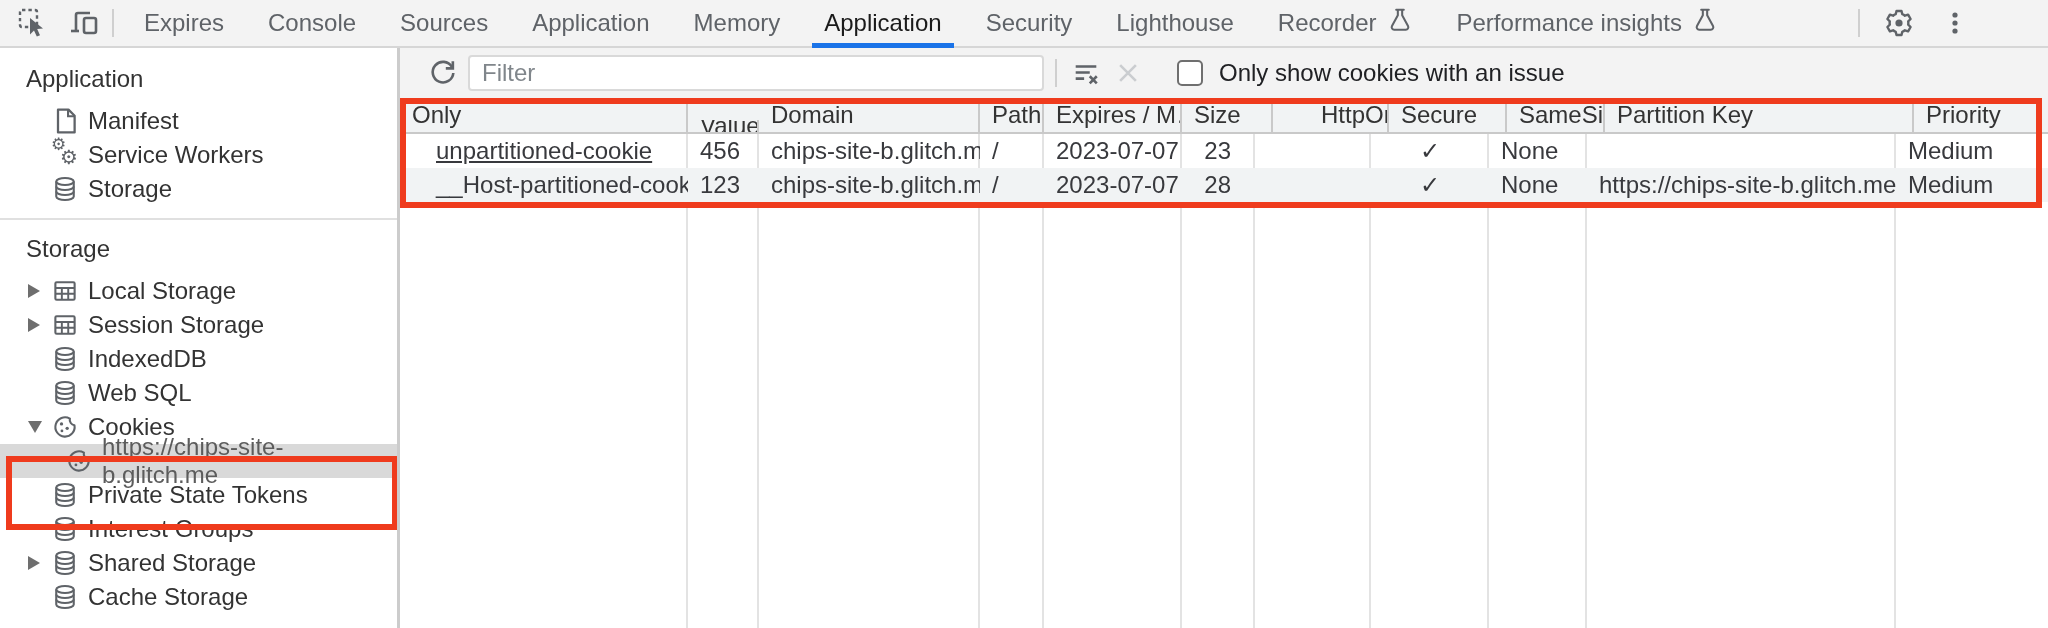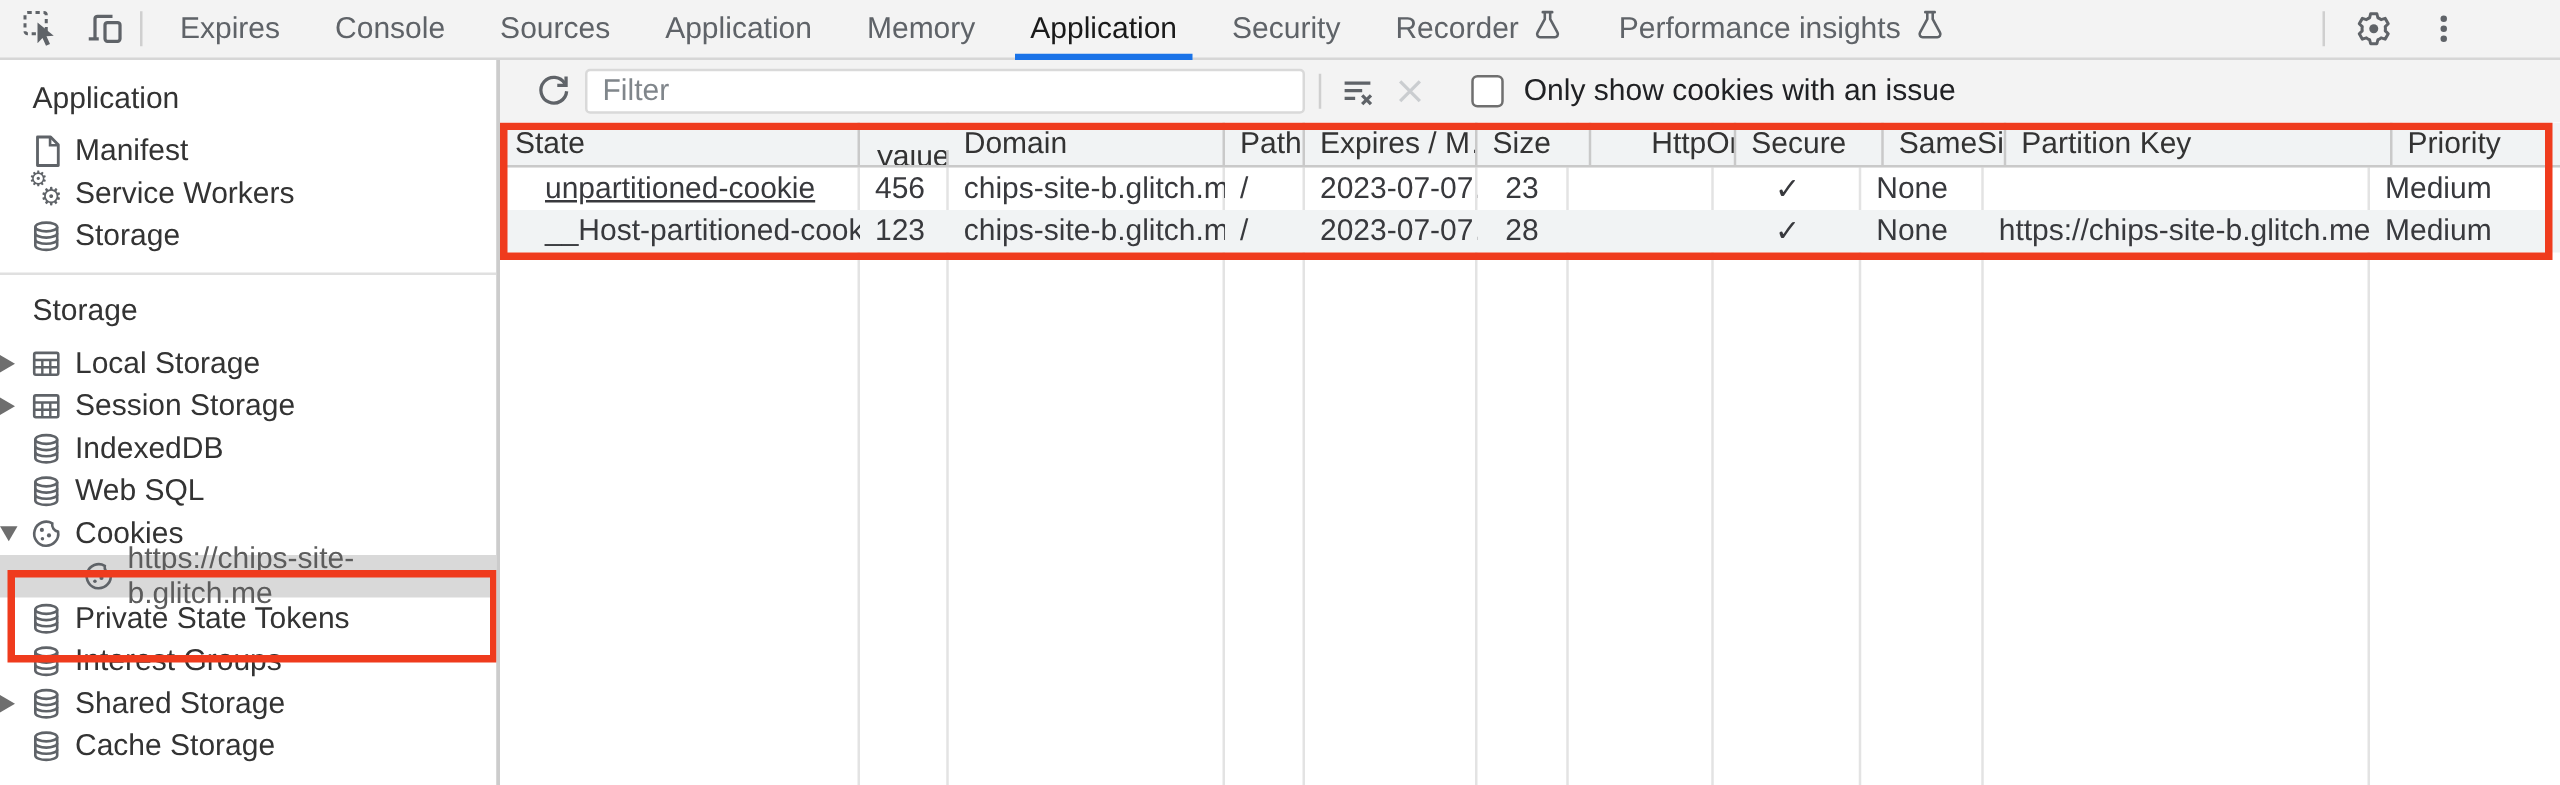--- a/index.html
+++ b/index.html
@@ -25,21 +25,21 @@
 
   
   .dt-body { flex:1; display:flex; min-height:0; }
 
   
   .sidebar { width:400px; flex:0 0 auto; border-right:3px solid #ccc; position:relative;
     background:#fff; padding-top:14px; overflow:hidden; }
   .section-title { height:34px; display:flex; align-items:center; padding-left:26px; color:#333; }
   .section-items { padding-top:8px; }
   .sb-divider { height:2px; background:#e0e0e0; margin:12px 0; }
-  .tree-item { height:34px; display:flex; align-items:center; cursor:pointer; color:#333; }
+  .tree-item { height:34px; display:flex; align-items:center; padding-left:28px; cursor:pointer; color:#333; }
   .tree-item .expander { width:22px; flex:0 0 auto; display:flex; align-items:center; }
   .tree-item .sb-icon { width:30px; height:30px; flex:0 0 auto; display:flex; align-items:center; justify-content:center; margin-right:8px; }
   .tree-item.child { padding-left:42px; }
   .tree-item.selected { background:#d9d9d9; color:#5c5c5c; }
   .gear-glyphs { font-family:"DejaVu Sans",sans-serif; color:#5f6368; line-height:1; position:relative; width:30px; height:30px; }
   .gear-glyphs .g1 { position:absolute; top:-4px; left:1px; font-size:17px; }
   .gear-glyphs .g2 { position:absolute; top:7px; left:10px; font-size:20px; }
   .tri-r { width:0; height:0; border-left:12px solid #6e6e6e; border-top:7px solid transparent; border-bottom:7px solid transparent; }
   .tri-d { width:0; height:0; border-top:12px solid #6e6e6e; border-left:7px solid transparent; border-right:7px solid transparent; }
   .sidebar-redbox { position:absolute; left:6px; top:408px; width:392px; height:74px;
@@ -118,20 +118,23 @@
           <span>Application</span>
         </div>
         <div class="tab">
           <span>Memory</span>
         </div>
         <div class="tab active">
           <span>Application</span>
         </div>
         <div class="tab">
           <span>Security</span>
+        </div>
+        <div class="tab">
+          <span>Lighthouse</span>
         </div>
         <div class="tab">
           <span>Recorder</span>
           <span><svg class="flask" viewBox="0 0 24 24">
               <path d="M8.5 2.5 h7 M10 2.5 v5.2 L4.6 17.6 A2.3 2.3 0 0 0 6.7 21 h10.6 a2.3 2.3 0 0 0 2.1-3.4 L14 7.7 V2.5" fill="none" stroke="#5f6368" stroke-width="1.9" stroke-linecap="round" stroke-linejoin="round"></path>
             </svg></span>
         </div>
         <div class="tab">
           <span>Performance insights</span>
           <span><svg class="flask" viewBox="0 0 24 24">
@@ -364,21 +367,21 @@
             <div style="width: 64px;"></div>
             <div style="width: 138px;"></div>
             <div style="width: 73px;"></div>
             <div style="width: 116px;"></div>
             <div style="width: 118px;"></div>
             <div style="width: 98px;"></div>
             <div style="width: 309px;"></div>
             <div></div>
           </div>
         <div class="grid-header" id="grid-header">
-            <div class="hcell" style="width: 288px;">State</div>
+            <div class="hcell" style="width: 288px;">Only</div>
             <div class="hcell" style="width: 71px; margin-top: 22px;">Value</div>
             <div class="hcell" style="width: 221px;">Domain</div>
             <div class="hcell" style="width: 64px;">Path</div>
             <div class="hcell" style="width: 138px;">Expires / M…</div>
             <div class="hcell" style="width: 91px;">Size</div>
             <div class="hcell" style="width: 116px; padding-left: 48px;">HttpOnly</div>
             <div class="hcell" style="width: 118px;">Secure</div>
             <div class="hcell" style="width: 98px;">SameSite</div>
             <div class="hcell" style="width: 309px;">Partition Key</div>
             <div class="hcell">Priority</div>

